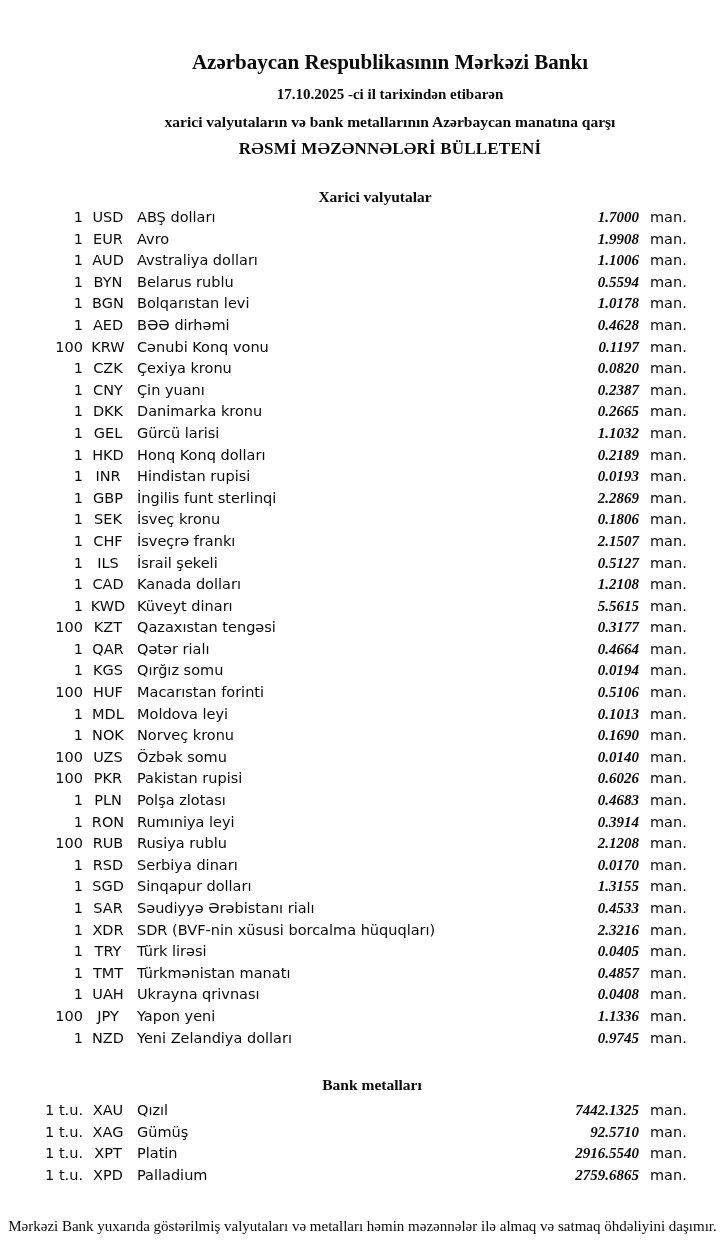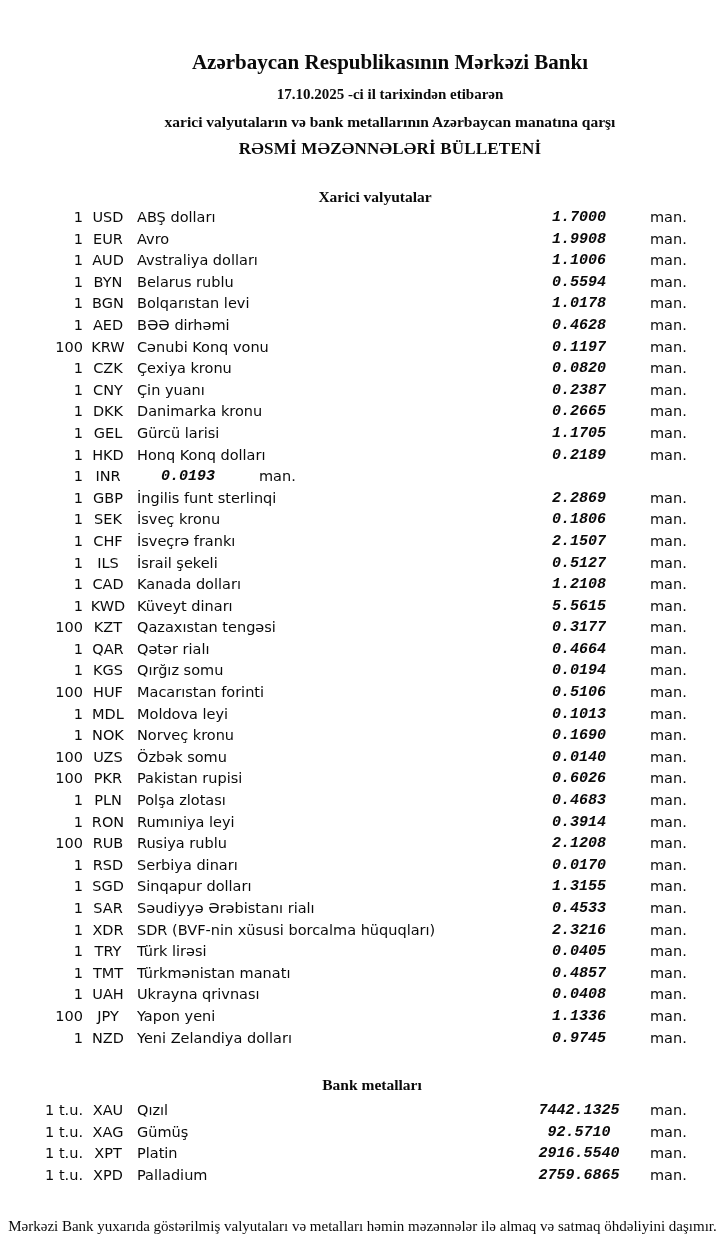--- a/index.html
+++ b/index.html
@@ -75,22 +75,22 @@
     text-align: center;
   }
   .name {
     flex: 1;
     margin-left: 9px;
     overflow: hidden;
   }
   .rate {
     flex: none;
     width: 120px;
-    text-align: center;
-    font-family: Liberation Mono, monospace;
+    text-align: right;
+    font-family: Liberation Serif, serif;
     font-style: italic;
     font-weight: bold;
     font-size: 15px;
   }
   .unit {
     flex: none;
     width: 40px;
     margin-left: 11px;
     margin-right: 35px;
     text-align: left;
@@ -184,33 +184,34 @@
     <span class="qty">1</span>
     <span class="code">DKK</span>
     <span class="name">Danimarka kronu</span>
     <span class="rate">0.2665</span>
     <span class="unit">man.</span>
   </div>
       <div class="row">
     <span class="qty">1</span>
     <span class="code">GEL</span>
     <span class="name">Gürcü larisi</span>
-    <span class="rate">1.1705</span>
+    <span class="rate">1.1032</span>
     <span class="unit">man.</span>
   </div>
       <div class="row">
     <span class="qty">1</span>
     <span class="code">HKD</span>
     <span class="name">Honq Konq dolları</span>
     <span class="rate">0.2189</span>
     <span class="unit">man.</span>
   </div>
       <div class="row">
     <span class="qty">1</span>
     <span class="code">INR</span>
+    <span class="name">Hindistan rupisi</span>
     <span class="rate">0.0193</span>
     <span class="unit">man.</span>
   </div>
       <div class="row">
     <span class="qty">1</span>
     <span class="code">GBP</span>
     <span class="name">İngilis funt sterlinqi</span>
     <span class="rate">2.2869</span>
     <span class="unit">man.</span>
   </div>

